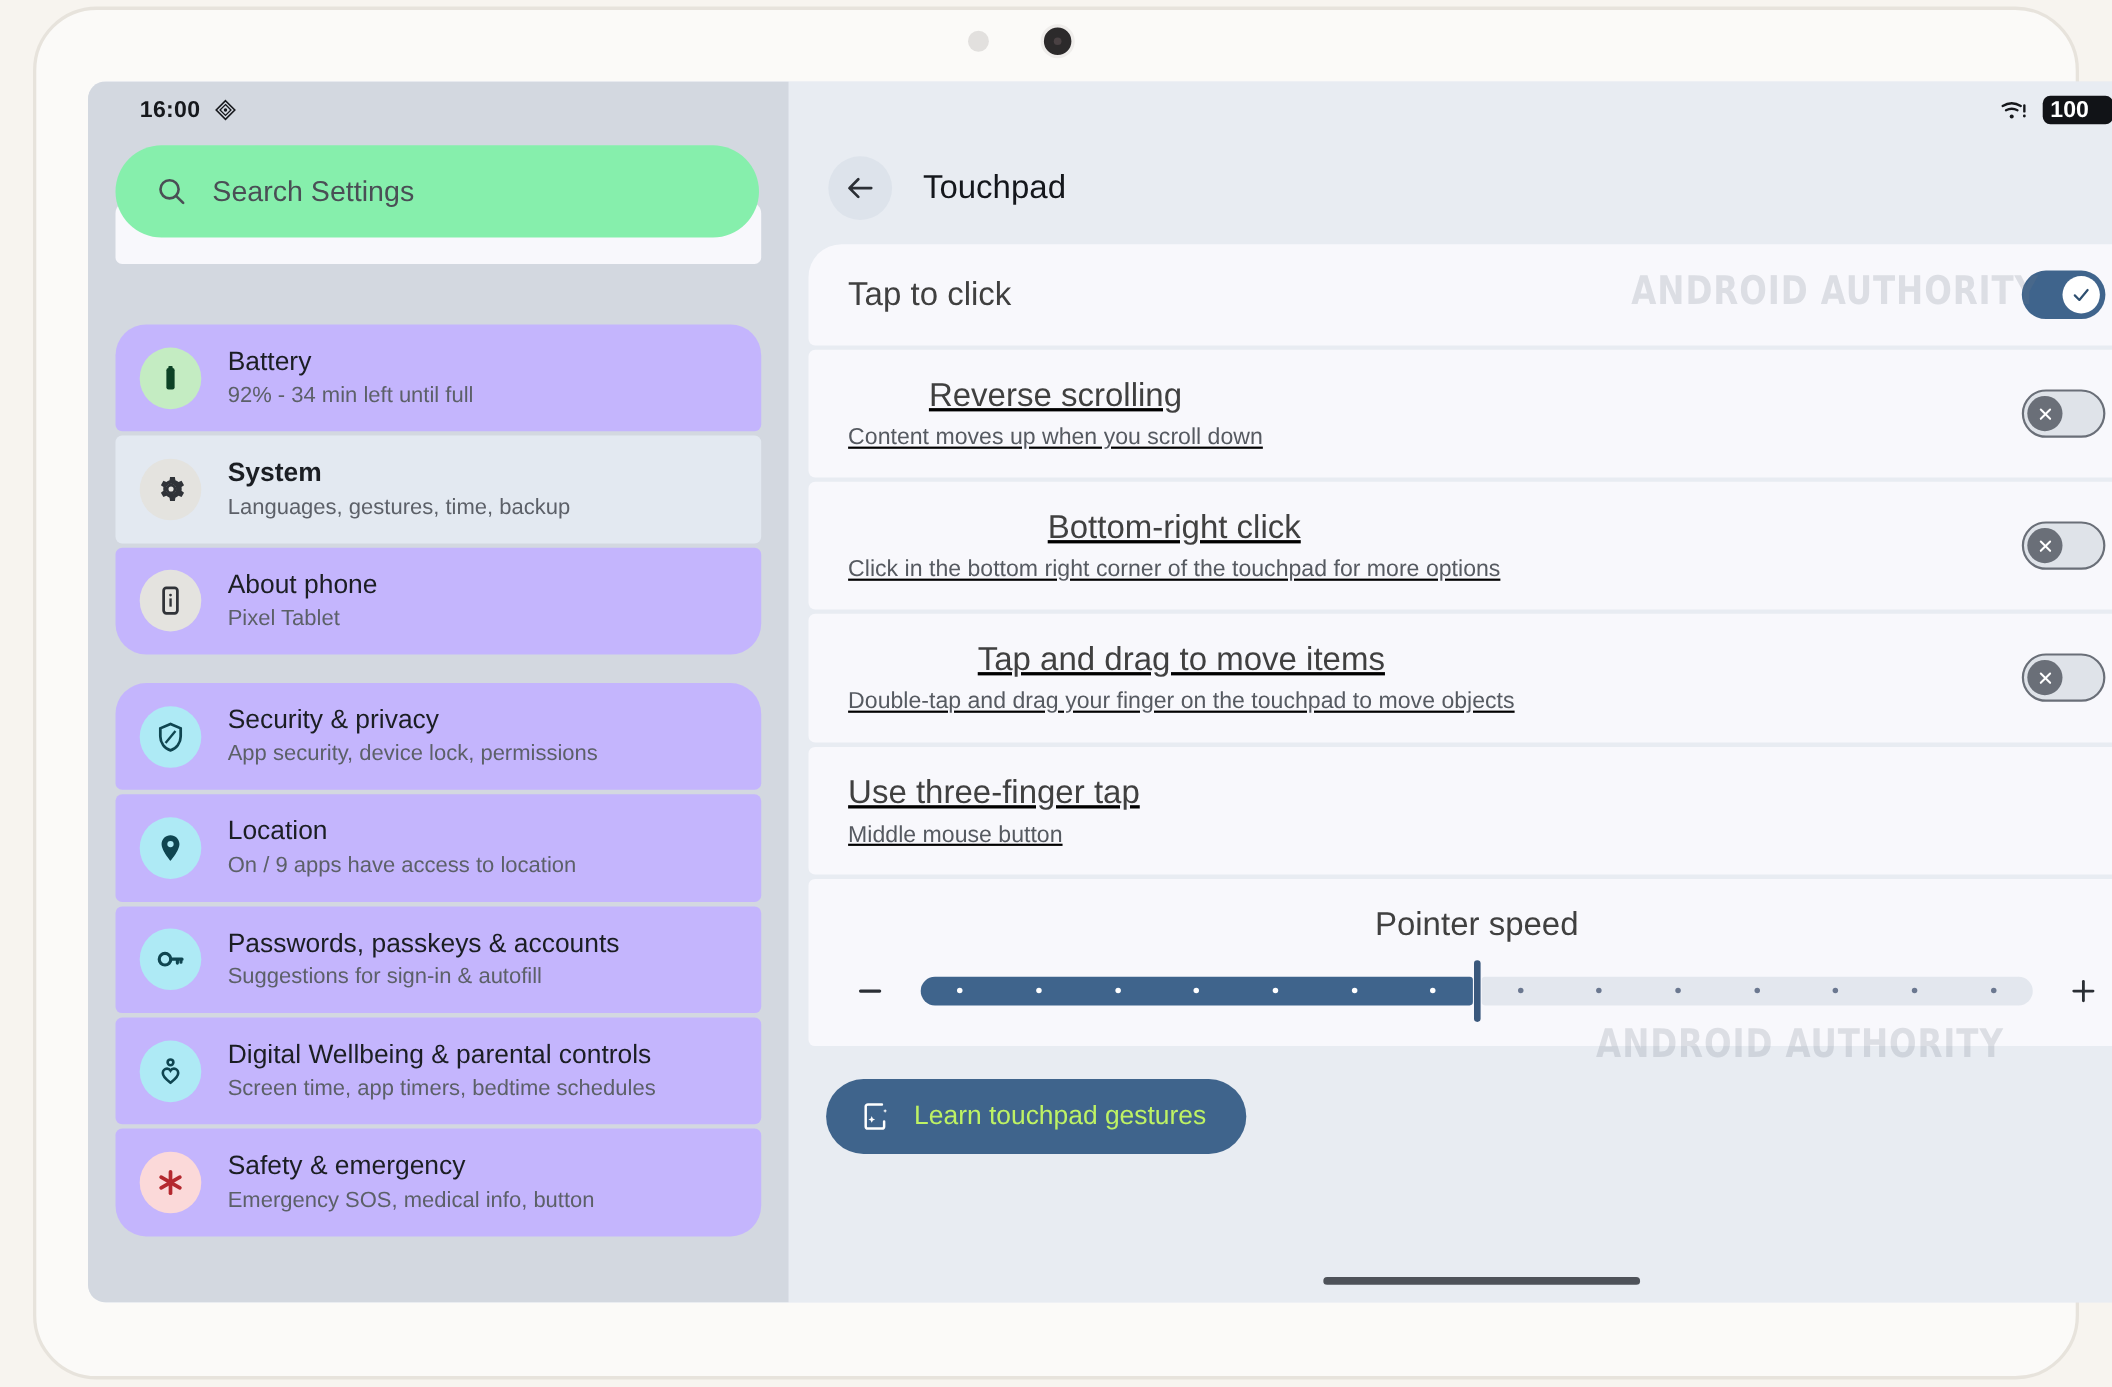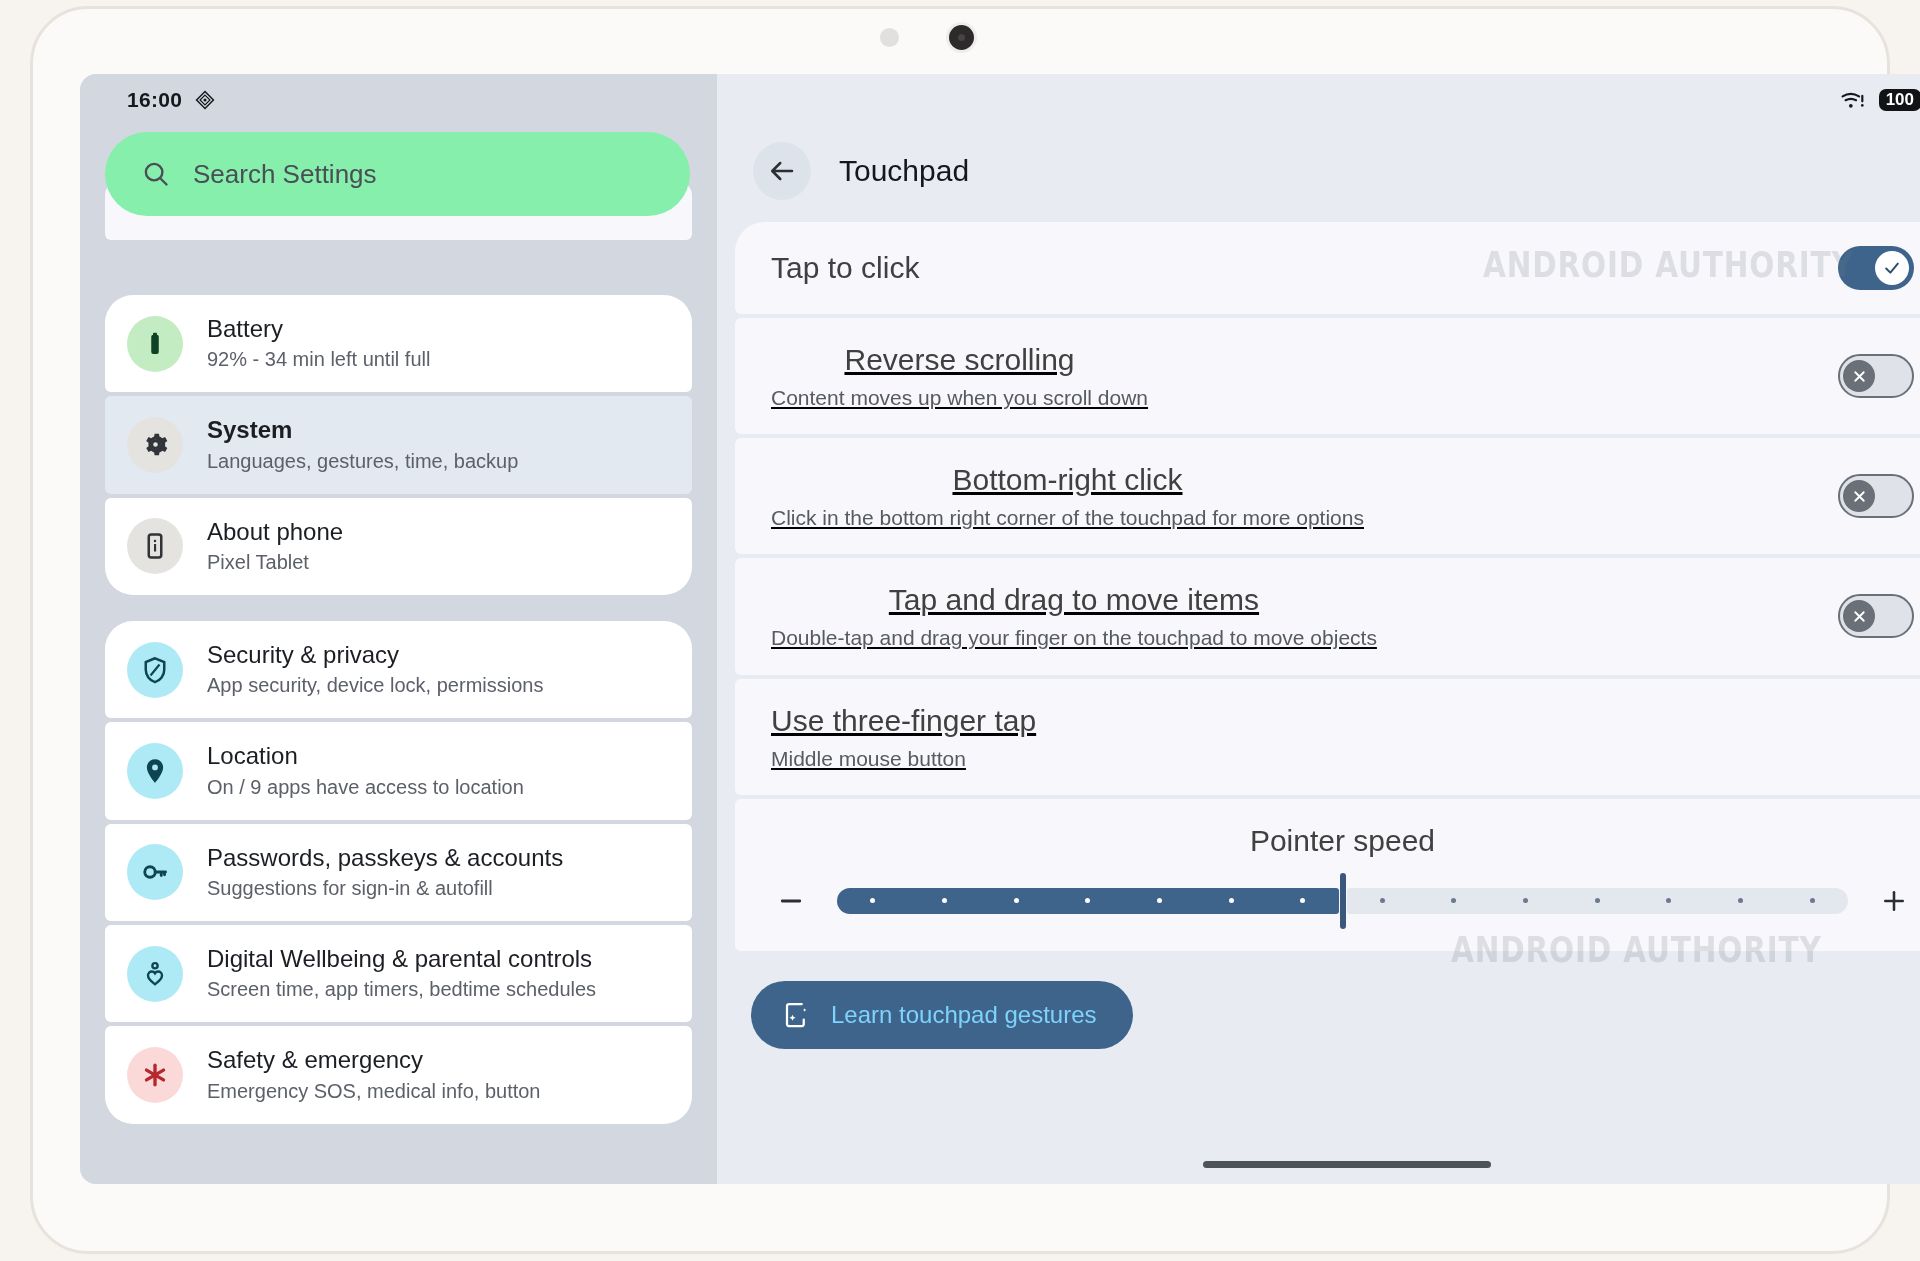--- a/index.html
+++ b/index.html
@@ -123,21 +123,21 @@
     padding: 0 25px;
   }
 
   .list-group { display: block; }
   .gap { height: 26px; }
 
   .nav-item {
     display: flex;
     align-items: center;
     gap: 24px;
-    background: #ffffff;
+    background: #c4b5fd;
     padding: 20px 22px;
     min-height: 92px;
     margin-bottom: 4px;
   }
   .nav-item.first { border-radius: 28px 28px 6px 6px; }
   .nav-item.last  { border-radius: 6px 6px 28px 28px; margin-bottom: 0; }
   .nav-item.mid   { border-radius: 6px; }
   .nav-item.selected { background: #e3e9f1; }
 
   .nav-icon {
@@ -206,24 +206,24 @@
     height: 52px;
     display: flex;
     align-items: center;
     justify-content: flex-end;
     padding-right: 55px;
     gap: 13px;
   }
   .batt-pill {
     background: #111317;
     color: #ffffff;
-    font-size: 17px;
+    font-size: 21px;
     font-weight: 700;
     border-radius: 7px;
-    padding: 2px 7px 3px 7px;
+    padding: 2px 22px 3px 7px;
     line-height: 1;
     position: relative;
   }
   .batt-pill::after {
     content: "";
     position: absolute;
     right: -5px; top: 7px;
     width: 3px; height: 8px;
     border-radius: 0 2px 2px 0;
     background: #111317;
@@ -361,21 +361,21 @@
     height: 56px;
     background: #3a587c;
     border-radius: 3px;
     top: 50%;
     transform: translate(-50%, -50%);
   }
 
   .learn-btn {
     margin: 26px 0 0 34px;
     background: #3f648c;
-    color: #7dd3fc;
+    color: #bef264;
     border-radius: 34px;
     height: 68px;
     display: inline-flex;
     align-items: center;
     gap: 20px;
     padding: 0 36px 0 30px;
     font-size: 24px;
     border: none;
     cursor: pointer;
   }

